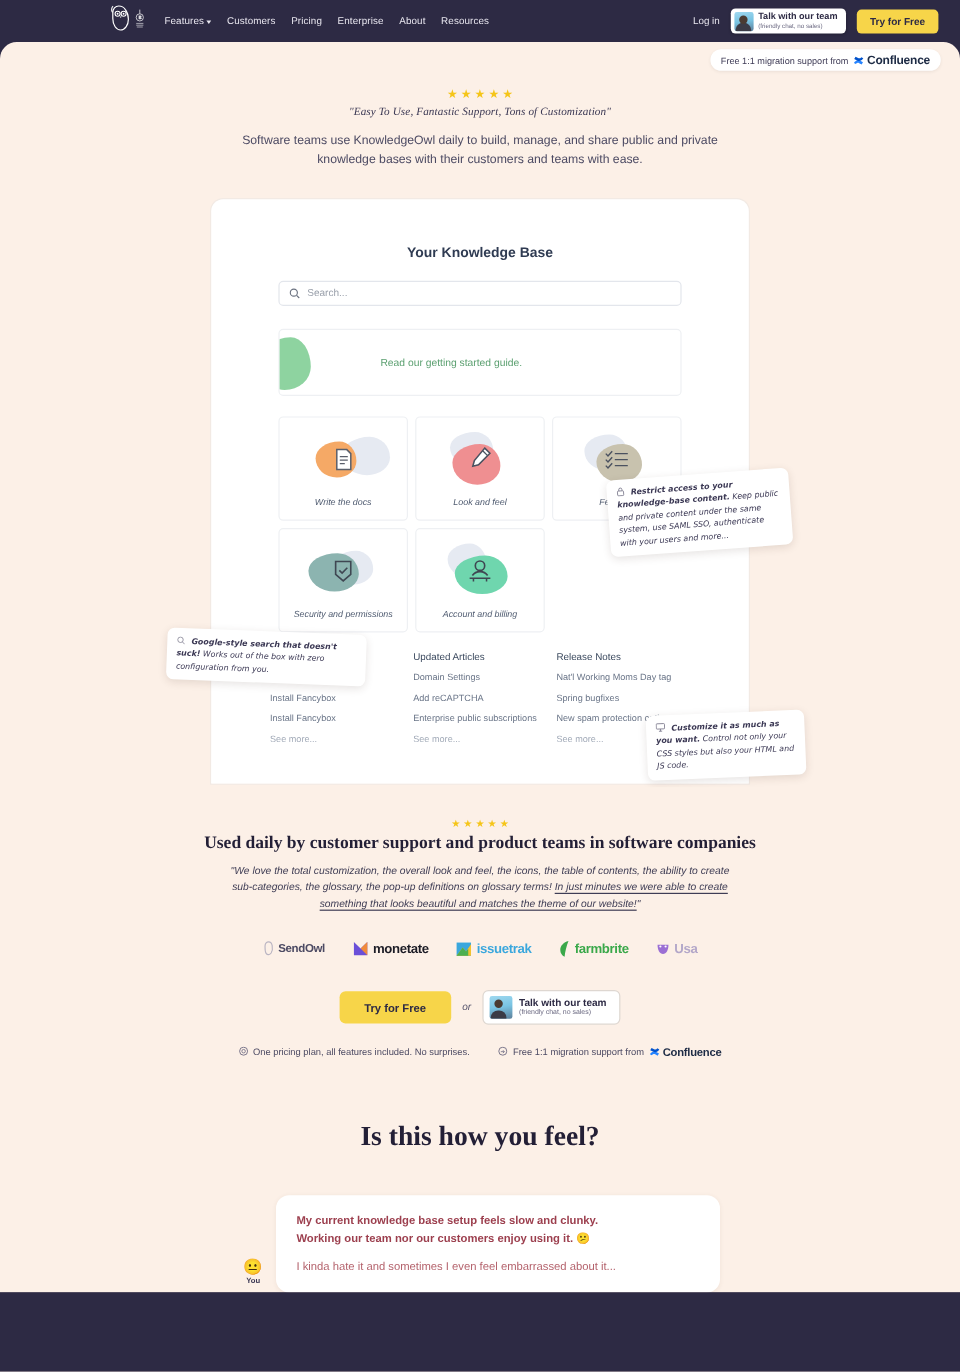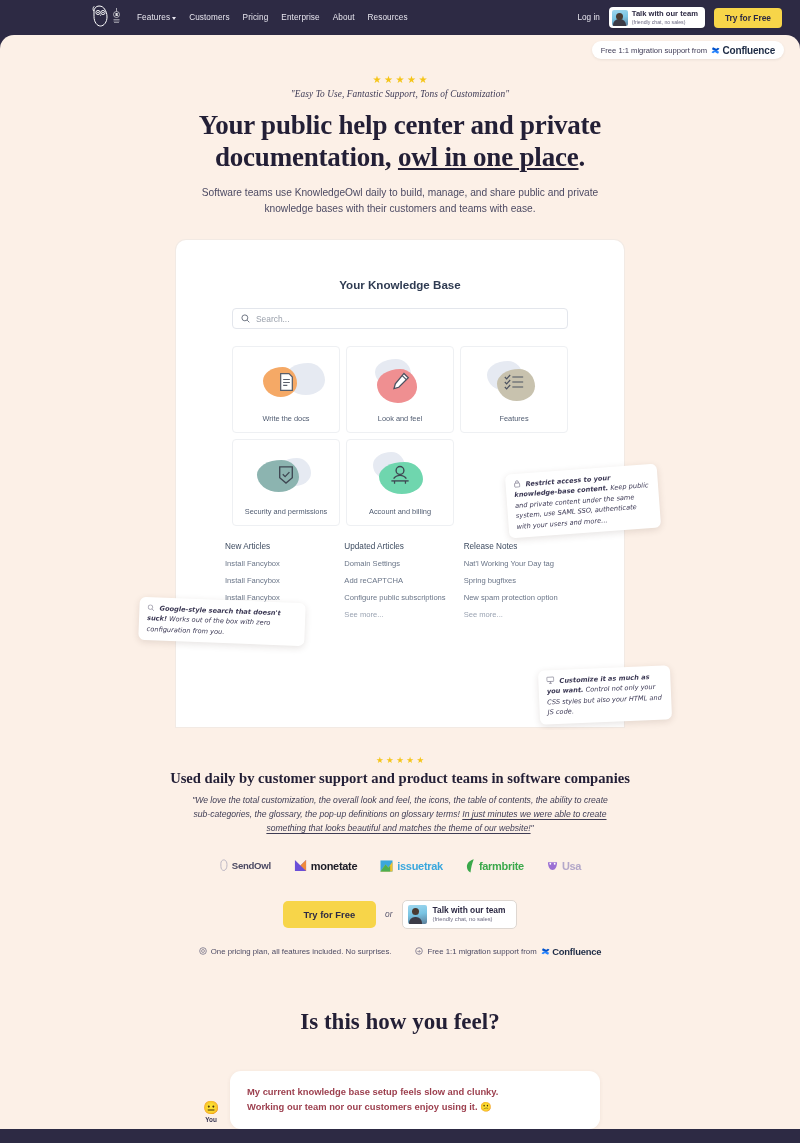--- a/index.html
+++ b/index.html
@@ -107,21 +107,21 @@
   }
   .blob-green {
     position:absolute; left:-16px; top:6px; width:42px; height:44px; background:#8ed3a0;
     border-radius:60% 40% 52% 48% / 48% 56% 44% 52%;
   }
   .mock-banner span { font-size:8.6px; color:#5a9f6f; margin-left:84px; }
   .card-grid { margin:17px auto 0; width:336px; display:grid; grid-template-columns:repeat(3,1fr); gap:6px; }
   .mcard {
     border:1px solid #eef0f3; border-radius:4px; height:87px; background:#fff;
     display:flex; flex-direction:column; align-items:center; justify-content:flex-end;
-    padding-bottom:9px; cursor:pointer; position:relative;
+    padding-bottom:9px; cursor:pointer; position:relative;font-style:italic;
   }
   .mcard .art { position:absolute; left:0; right:0; top:8px; height:54px; display:flex; align-items:center; justify-content:center; }
   .mcard .lbl { font-size:7.4px; color:#4f5b70; text-align:center; line-height:1.2; }
   .blob { position:absolute; border-radius:58% 42% 48% 52% / 46% 54% 46% 54%; }
   .blob-grey { background:#e6eaf2; }
   .art-ico { position:relative; z-index:3; }
 
   .arts-row { margin:16px auto 0; width:350px; display:grid; grid-template-columns:repeat(3,1fr); gap:8px; }
   .art-col h4 { font-size:8.2px; font-weight:normal; color:#3c4a5f; margin-bottom:8px; }
   .art-col a { display:block; font-size:7.6px; color:#6a7588; margin-bottom:8px; text-decoration:none; cursor:pointer; }
@@ -272,39 +272,39 @@
     </div>
 
     <div class="stars">
       <span class="star">★</span>
       <span class="star">★</span>
       <span class="star">★</span>
       <span class="star">★</span>
       <span class="star">★</span>
     </div>
     <div class="hero-quote">"Easy To Use, Fantastic Support, Tons of Customization"</div>
-    <h1 class="hero-title">
-      <span>Your public help center and private documentation,</span>
-      <u>owl in one place</u><span>.</span>
-    </h1>
     <div class="hero-sub">Software teams use KnowledgeOwl daily to build, manage, and share public and private knowledge bases with their customers and teams with ease.</div>
 
     <div class="mock-zone">
 
       <div class="mock-panel">
         <div class="mock-title">Your Knowledge Base</div>
 
         <div class="mock-search">
           <svg width="9" height="9" viewBox="0 0 14 14" fill="none">
             <circle cx="6" cy="6" r="4.6" stroke="#6b7280" stroke-width="1.5"></circle>
             <path d="M9.6 9.6L13 13" stroke="#6b7280" stroke-width="1.5"></path>
           </svg>
           <span>Search...</span>
         </div>
 
+        <div class="mock-banner">
+          <i class="blob-green"></i>
+          <span>Read our getting started guide.</span>
+        </div>
 
         <div class="card-grid">
 
           <div class="mcard">
             <div class="art">
               <i class="blob blob-grey" style="width:40px;height:32px;left:52px;top:8px;"></i>
               <i class="blob" style="width:34px;height:30px;left:30px;top:12px;background:#f5a966;"></i>
               <svg class="art-ico" width="17" height="20" viewBox="0 0 20 24" fill="none">
                 <path d="M3 2h10l4 4v16H3z" stroke="#5a5f6b" stroke-width="1.5" fill="#fff"></path>
                 <path d="M6 9h8M6 12.5h8M6 16h5" stroke="#5a5f6b" stroke-width="1.3"></path>
@@ -370,26 +370,26 @@
             <h4>New Articles</h4>
             <a>Install Fancybox</a>
             <a>Install Fancybox</a>
             <a>Install Fancybox</a>
             <a class="more">See more...</a>
           </div>
           <div class="art-col">
             <h4>Updated Articles</h4>
             <a>Domain Settings</a>
             <a>Add reCAPTCHA</a>
-            <a>Configure public subscriptions</a>
+            <a>Enterprise public subscriptions</a>
             <a class="more">See more...</a>
           </div>
           <div class="art-col">
             <h4>Release Notes</h4>
-            <a>Nat'l Working Your Day tag</a>
+            <a>Nat'l Working Moms Day tag</a>
             <a>Spring bugfixes</a>
             <a>New spam protection option</a>
             <a class="more">See more...</a>
           </div>
         </div>
 
         <div class="mock-fade"></div>
       </div>
 
       <div class="callout c-restrict">
@@ -525,19 +525,20 @@
       <h2>Is this how you feel?</h2>
 
       <div class="chat-row">
         <div class="avatar-col">
           <div class="emoji-face">😐</div>
           <div class="who">You</div>
         </div>
         <div class="bubble">
           <div class="strong">My current knowledge base setup feels slow and clunky.</div>
           <div class="strong">Working our team nor our customers enjoy using it. 😕</div>
+          <div class="soft">I kinda hate it and sometimes I even feel embarrassed about it...</div>
         </div>
       </div>
 
     </div>
 
   </div>
 </div>
 
 </body></html>

